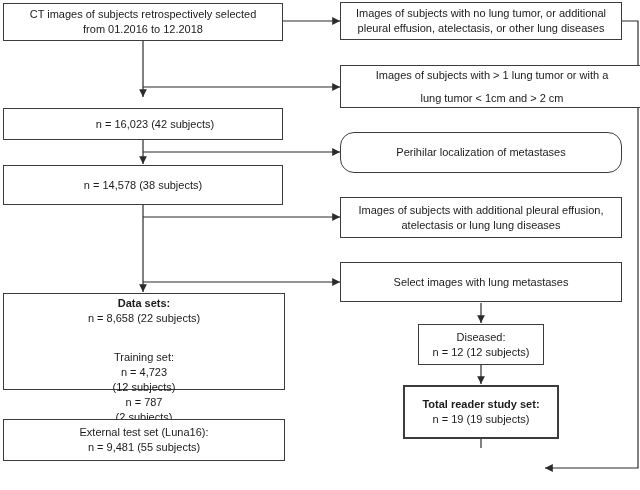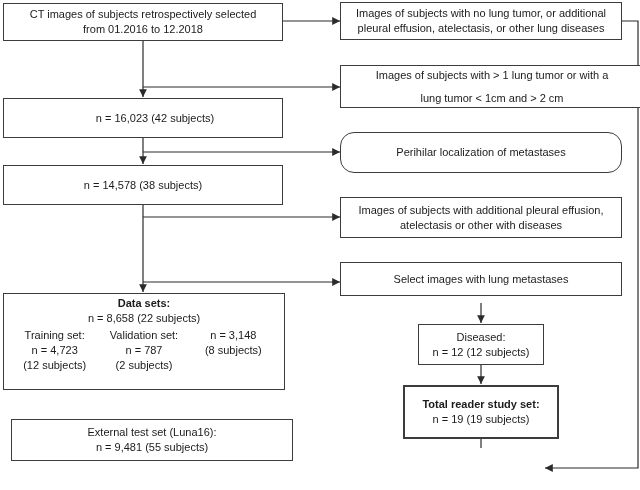--- a/index.html
+++ b/index.html
@@ -33,41 +33,42 @@
     align-items: center;
     justify-content: center;
     text-align: center;
     padding: 2px 6px;
   }
 
   .box .bold { font-weight: bold; }
 
   
   .box-source   { left: 3px;   top: 3px;   width: 280px; height: 38px; }
-  .box-n16023   { left: 3px;   top: 98px;  width: 280px; height: 40px; padding-left: 30px; }
+  .box-n16023   { left: 3px;   top: 108px;  width: 280px; height: 32px; padding-left: 30px; }
   .box-n14578   { left: 3px;   top: 165px; width: 280px; height: 40px; align-items: center; }
   .box-datasets { left: 3px;   top: 293px; width: 282px; height: 97px; justify-content: flex-start; }
-  .box-external { left: 11px;   top: 419px; width: 282px; height: 42px; }
+  .box-external { left: 3px;   top: 419px; width: 282px; height: 42px; }
 
   
   .box-excl1    { left: 340px; top: 2px;   width: 282px; height: 38px; }
   .box-excl2    { left: 340px; top: 65px;  width: 304px; height: 43px; gap: 8px; }
   .box-excl3    { left: 340px; top: 132px; width: 282px; height: 41px; border-radius: 14px; }
   .box-excl4    { left: 340px; top: 197px; width: 282px; height: 41px; }
-  .box-select   { left: 340px; top: 262px; width: 282px; height: 34px; }
+  .box-select   { left: 340px; top: 262px; width: 282px; height: 40px; }
 
   
   .box-diseased { left: 418px; top: 324px; width: 126px; height: 41px; }
   .box-total    { left: 403px; top: 385px; width: 156px; height: 54px; border-width: 2px; }
   .box-healthy  { left: 418px; top: 448px; width: 125px; height: 40px; }
 
   .ds-columns {
     display: flex;
     width: 100%;
-    margin-top: 2px;
+    margin-top: 24px;
+    flex-direction: column;
   }
   .ds-col { flex: 1 1 33%; }
 </style>
 </head>
 <body>
 
 <div class="canvas">
 
   <svg class="connector-layer" viewBox="0 0 640 490" xmlns="http://www.w3.org/2000/svg">
     <defs>
@@ -107,21 +108,20 @@
   <div class="box box-datasets">
     <div class="bold">Data sets:</div>
     <div>n = 8,658 (22 subjects)</div>
     <div class="ds-columns">
       <div class="ds-col">
         <div>Training set:</div>
         <div>n = 4,723</div>
         <div>(12 subjects)</div>
       </div>
       <div class="ds-col">
-        <div>Validation set:</div>
         <div>n = 787</div>
         <div>(2 subjects)</div>
       </div>
       <div class="ds-col">
         <div>n = 3,148</div>
         <div>(8 subjects)</div>
       </div>
     </div>
   </div>
 
@@ -139,21 +139,21 @@
     <div>Images of subjects with &gt; 1 lung tumor or with a</div>
     <div>lung tumor &lt; 1cm and &gt; 2 cm</div>
   </div>
 
   <div class="box box-excl3">
     <div>Perihilar localization of metastases</div>
   </div>
 
   <div class="box box-excl4">
     <div>Images of subjects with additional pleural effusion,</div>
-    <div>atelectasis or other with diseases</div>
+    <div>atelectasis or lung lung diseases</div>
   </div>
 
   <div class="box box-select">
     <div>Select images with lung metastases</div>
   </div>
 
   <div class="box box-diseased">
     <div>Diseased:</div>
     <div>n = 12 (12 subjects)</div>
   </div>

